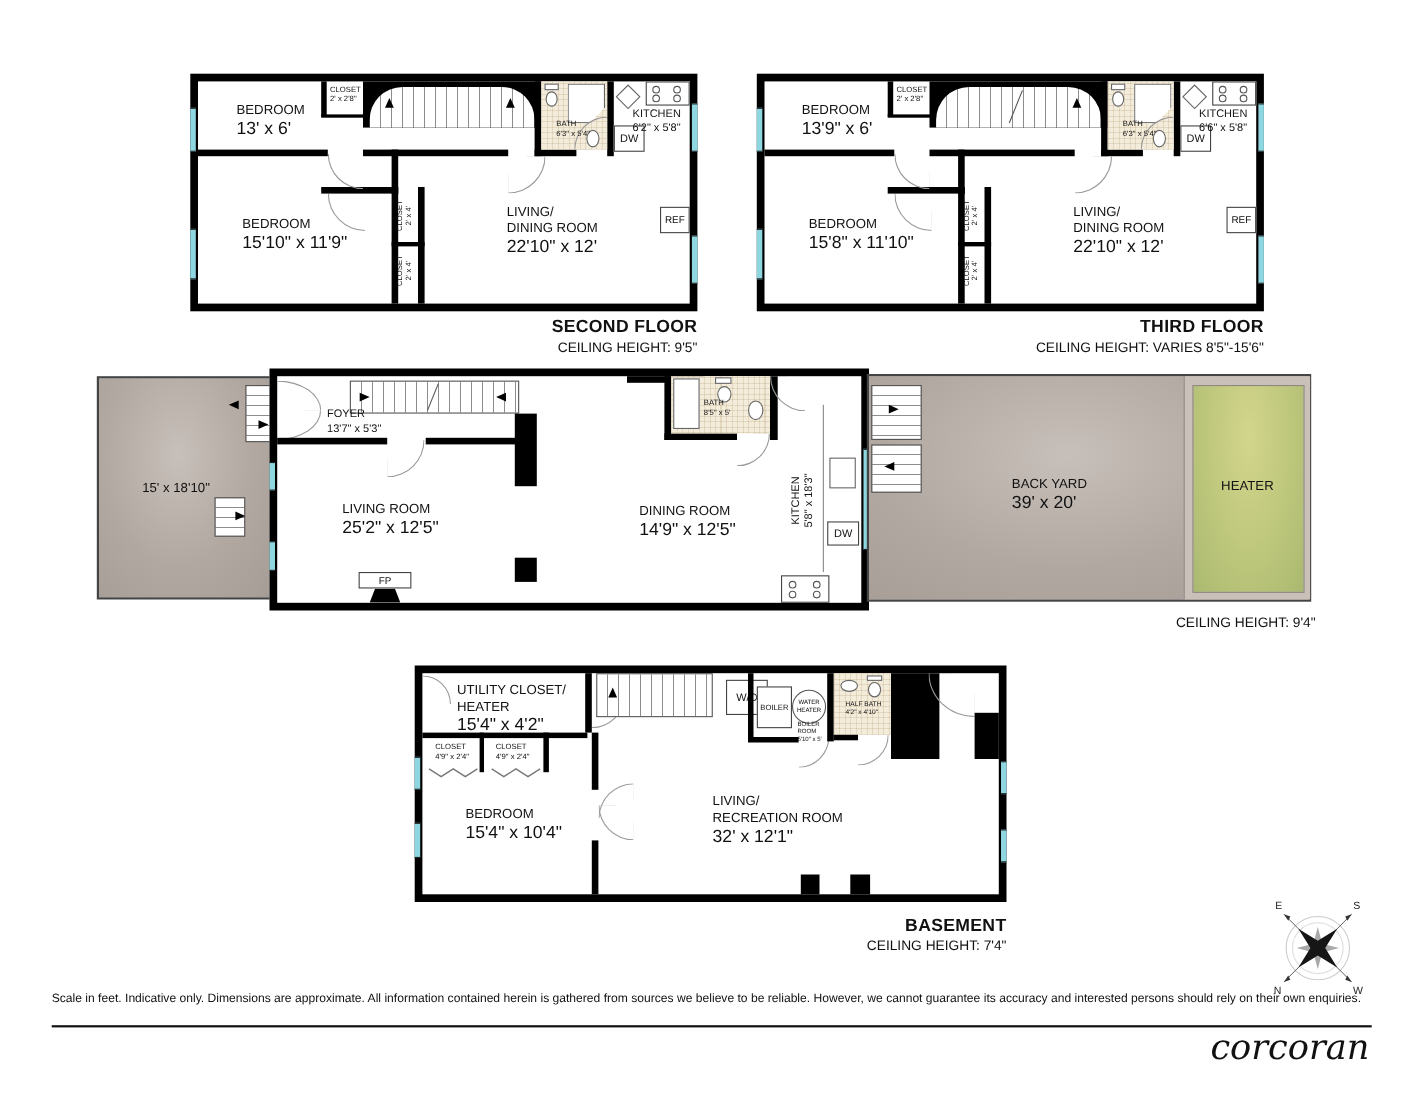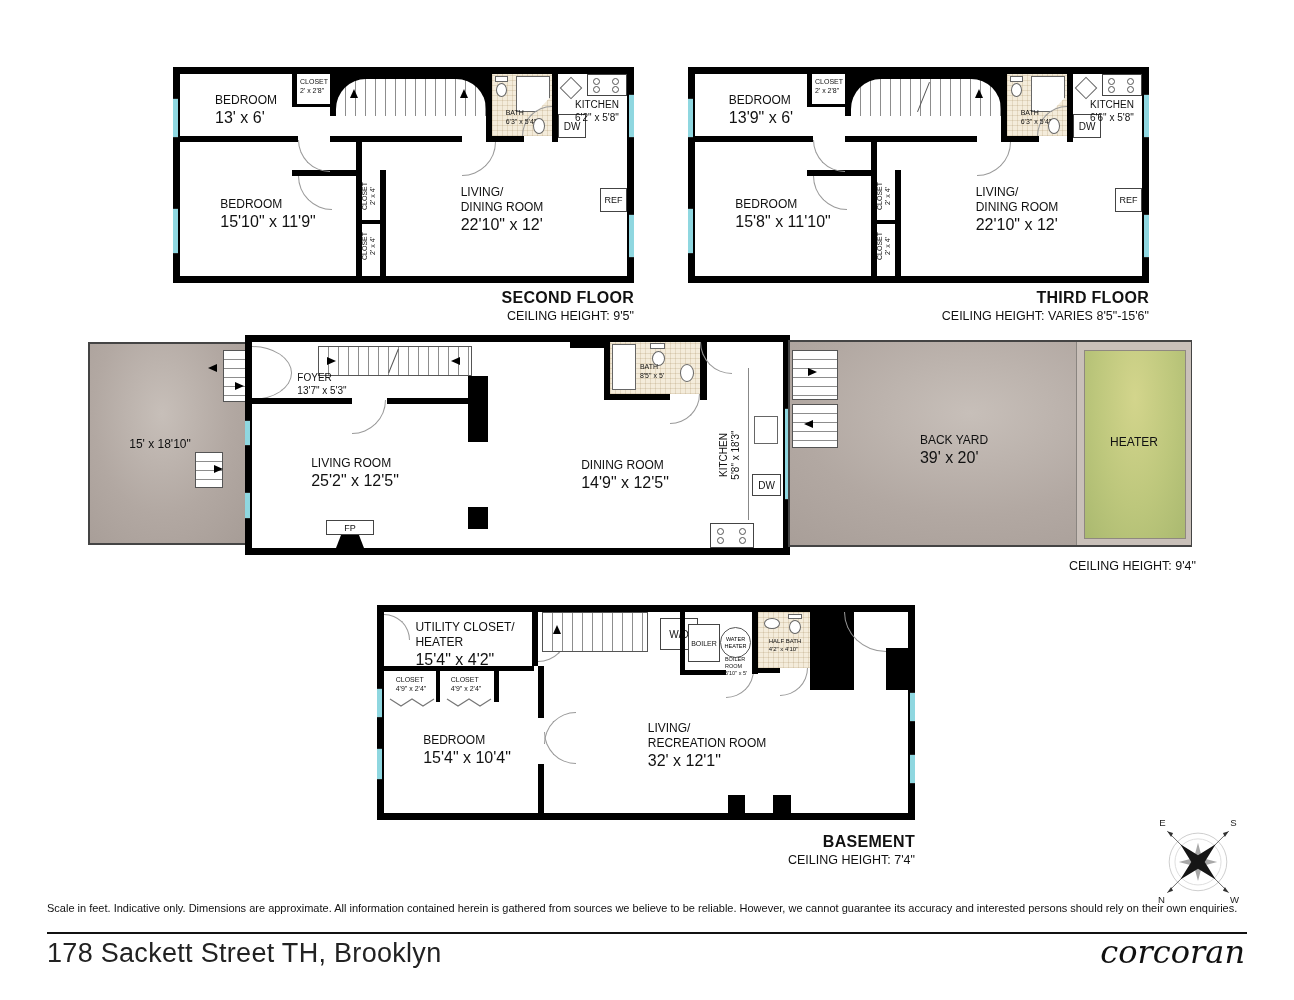--- a/index.html
+++ b/index.html
@@ -423,16 +423,15 @@
     <polygon points="82,84 78,78 76,82" fill="#333"></polygon>
     <polygon points="50,32 54.2,47.8 70,52 54.2,56.2 50,72 45.8,56.2 30,52 45.8,47.8" fill="#a8a8a8"></polygon>
     <polygon points="31.6,33.6 50,45 68.4,33.6 57,52 68.4,70.4 50,59 31.6,70.4 43,52" fill="#161616"></polygon>
     <text x="13" y="15" font-size="10" fill="#222" text-anchor="middle" font-family="Liberation Sans, sans-serif">E</text>
     <text x="87" y="15" font-size="10" fill="#222" text-anchor="middle" font-family="Liberation Sans, sans-serif">S</text>
     <text x="12" y="95" font-size="10" fill="#222" text-anchor="middle" font-family="Liberation Sans, sans-serif">N</text>
     <text x="88" y="95" font-size="10" fill="#222" text-anchor="middle" font-family="Liberation Sans, sans-serif">W</text>
   </svg>
 
   <div class="disclaimer">Scale in feet. Indicative only. Dimensions are approximate. All information contained herein is gathered from sources we believe to be reliable. However, we cannot guarantee its accuracy and interested persons should rely on their own enquiries.</div>
-  <div class="address">178 Sackett Street TH, Brooklyn</div>
   <div class="logo">corcoran</div>
 
 </div>
 
 </body></html>

